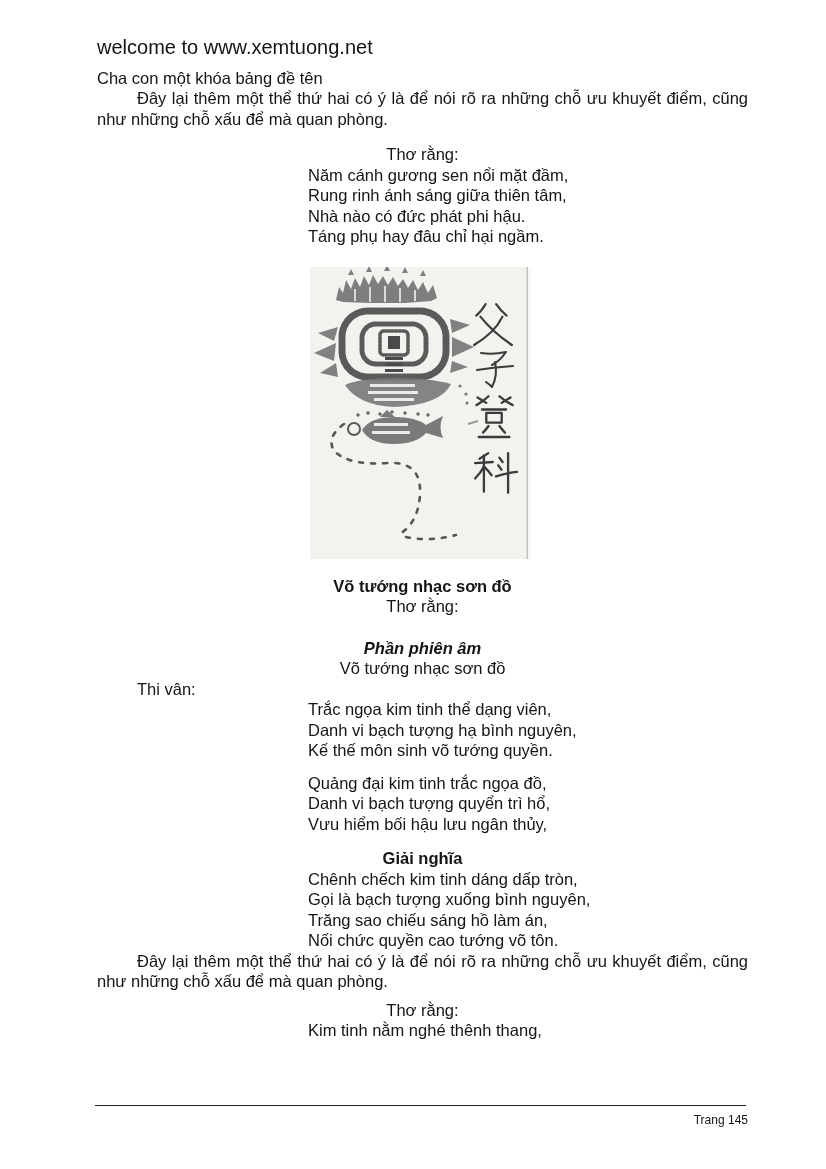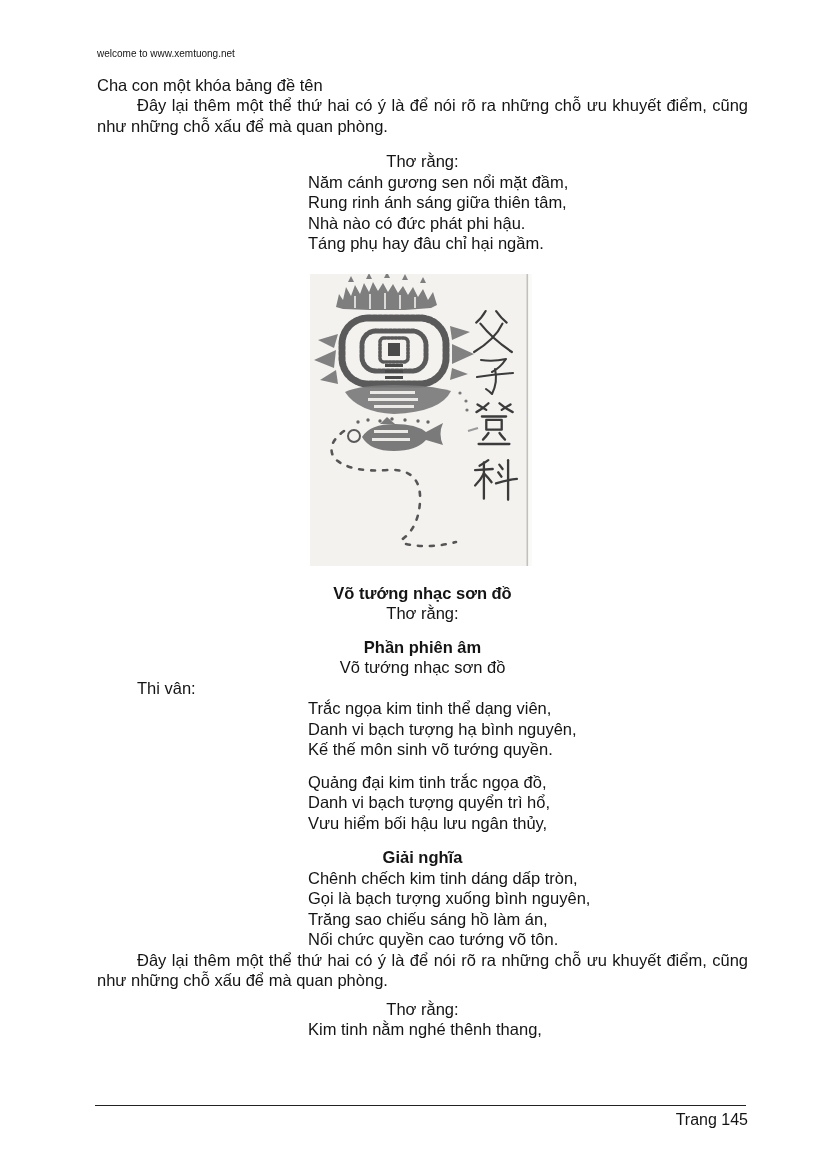--- a/index.html
+++ b/index.html
@@ -6,36 +6,36 @@
   .page{
     position:relative;
     width:826px;height:1169px;
     background:#ffffff;
     font-family:"Liberation Sans",sans-serif;
     font-size:16.5px;line-height:20.5px;
     color:#141414;
     overflow:hidden;
   }
   .content{position:absolute;left:97px;top:0;width:651px;}
-  .watermark{padding-top:44px;font-size:10px;}
+  .watermark{padding-top:28px;font-size:20px;margin-top:9px;}
   .doc-title{margin-top:10px;text-align:left;}
   .para{text-align:justify;text-indent:40px;}
   .center-label{text-align:center;}
   .bold{font-weight:bold;}
   .poem{margin-left:211px;}
   .label-1{margin-top:15px;}
   .illustration{position:relative;margin-top:20px;margin-left:213px;width:222px;height:292px;}
   .sec2-title{margin-top:17px;}
-  .phien-am{margin-top:13px;}
+  .phien-am{margin-top:21px;font-style:italic;}
   .thi-van{margin-left:40px;}
   .stanza-2{margin-top:12px;}
   .giai-nghia{margin-top:14px;}
   .tho-rang-3{margin-top:8px;}
   .footer-rule{position:absolute;left:95px;top:1105px;width:651px;border-top:1.5px solid #222;}
-  .page-number{position:absolute;top:1110px;right:78px;font-size:16px;}
+  .page-number{position:absolute;top:1110px;right:78px;font-size:12px;}
   svg .cjk path, svg .cjk rect{stroke:#3b3b3b;stroke-width:2.1;fill:none;stroke-linecap:round;stroke-linejoin:round;}
 </style>
 </head>
 <body>
 
 <div class="page">
   <div class="content">
 
     <div class="watermark">welcome to www.xemtuong.net</div>
 

